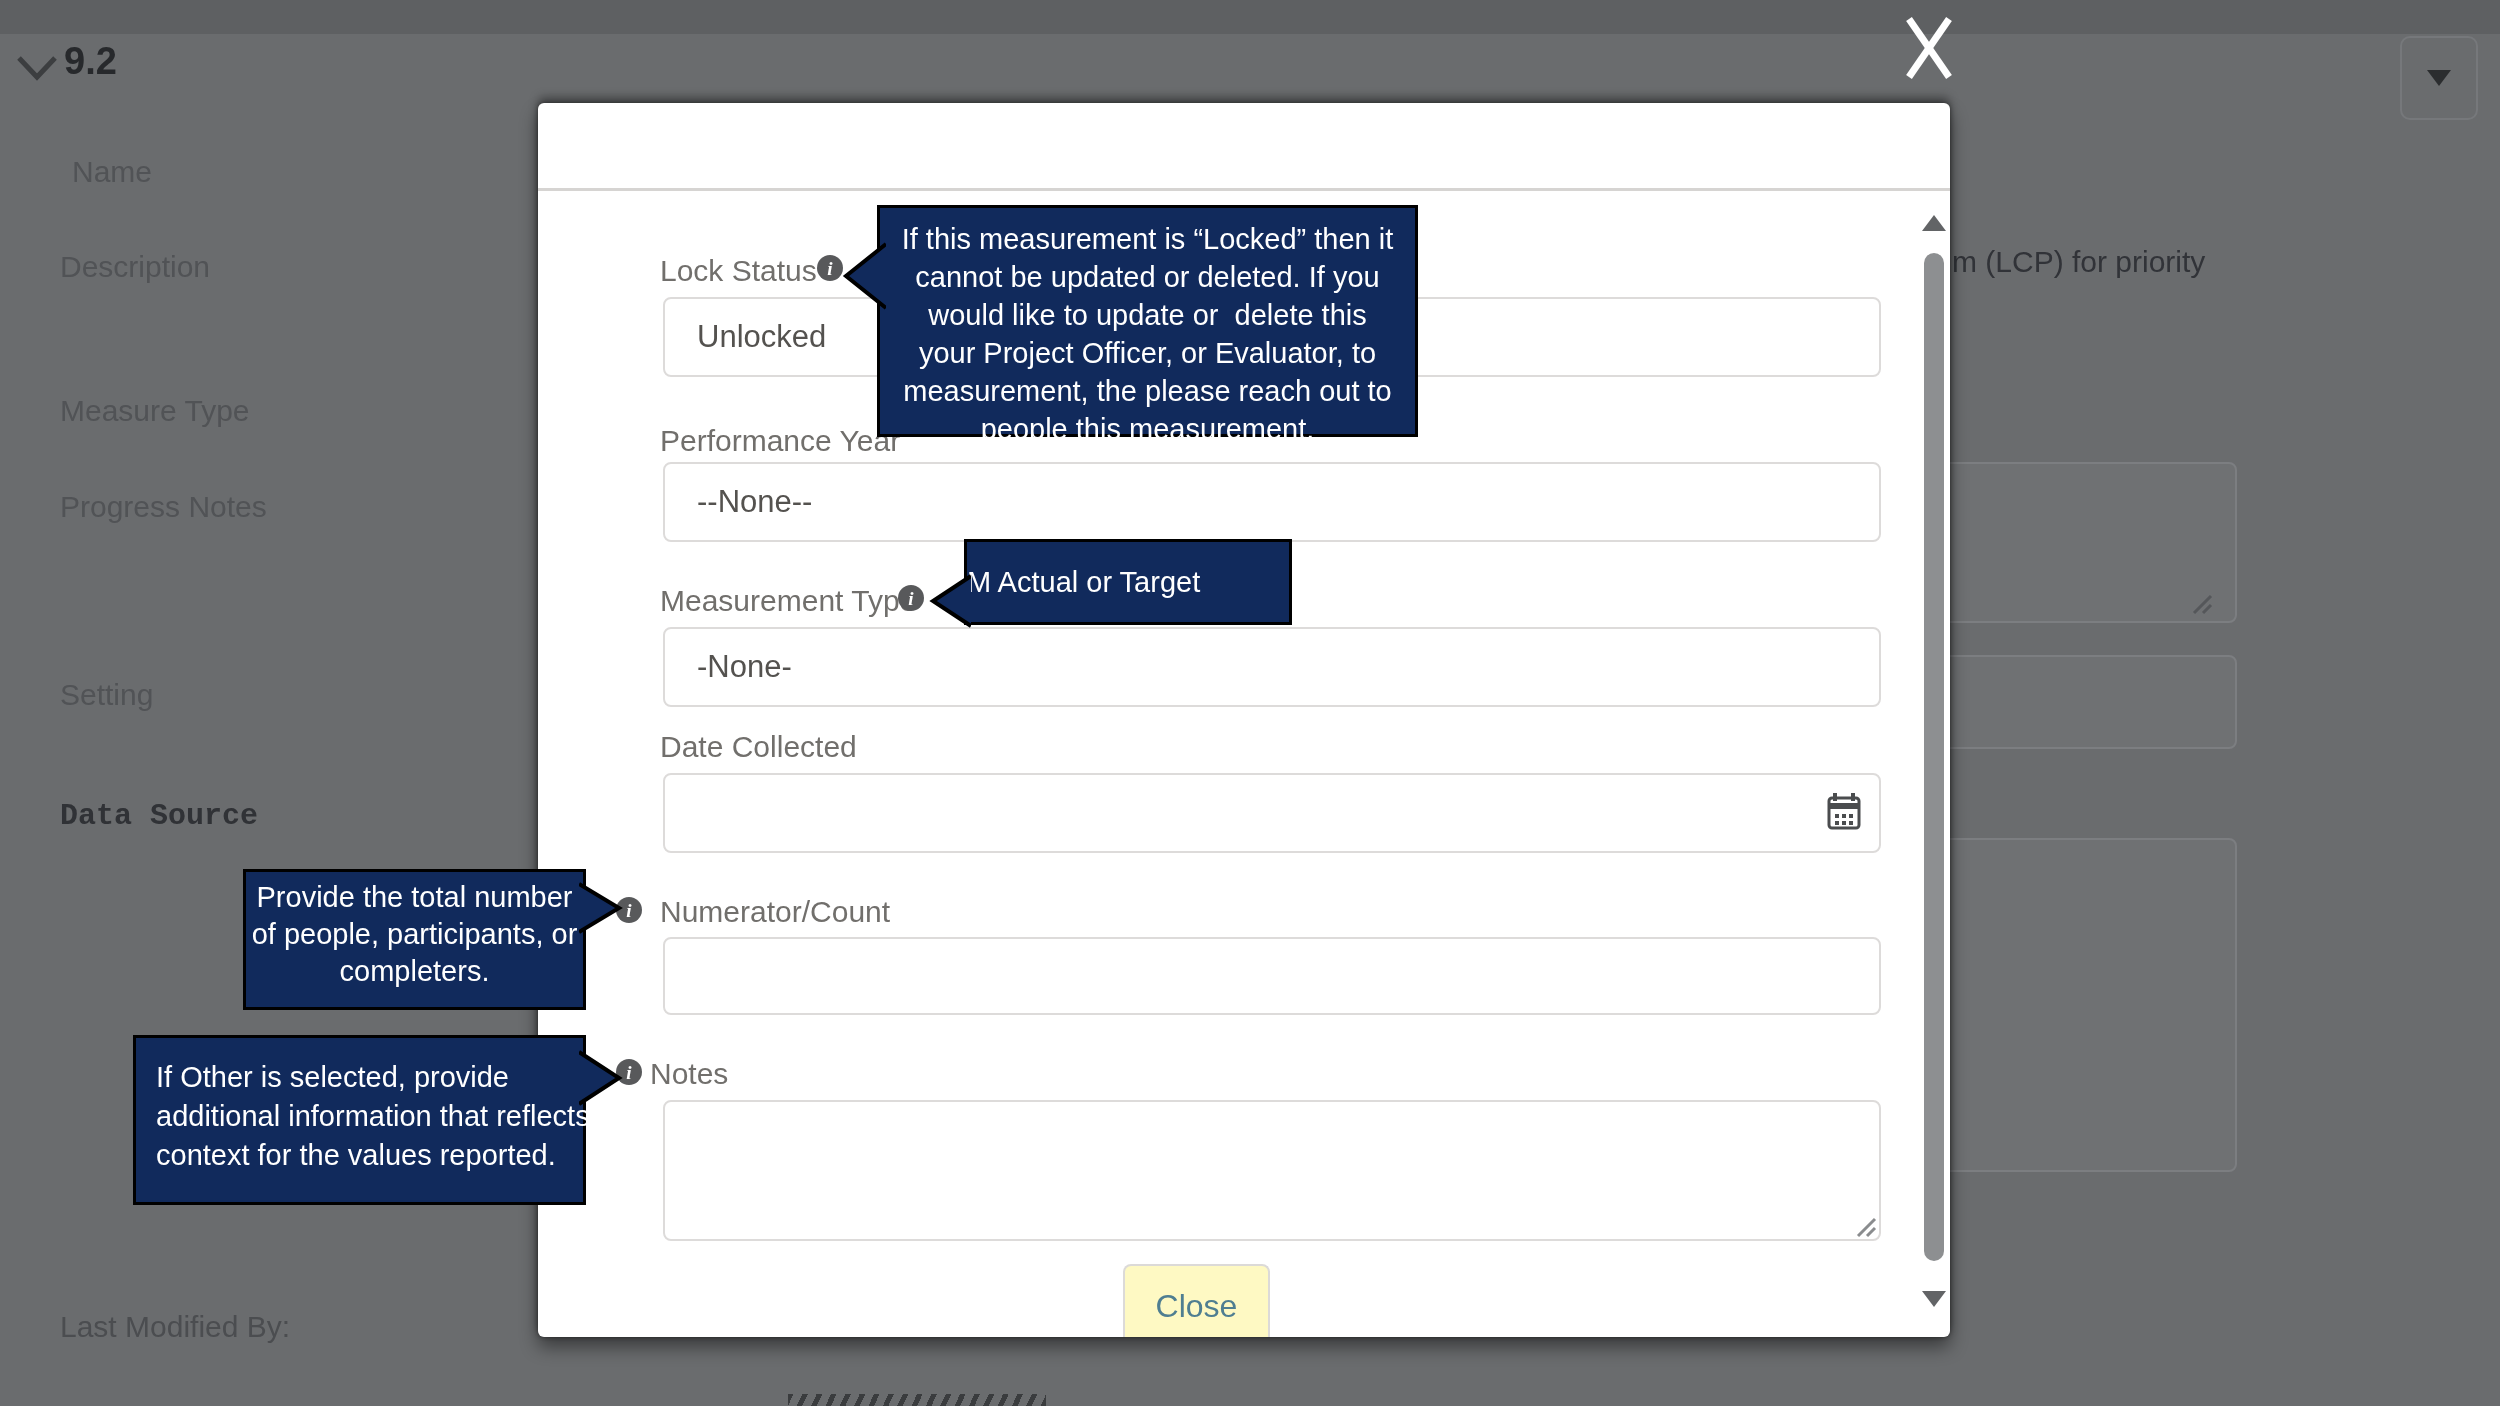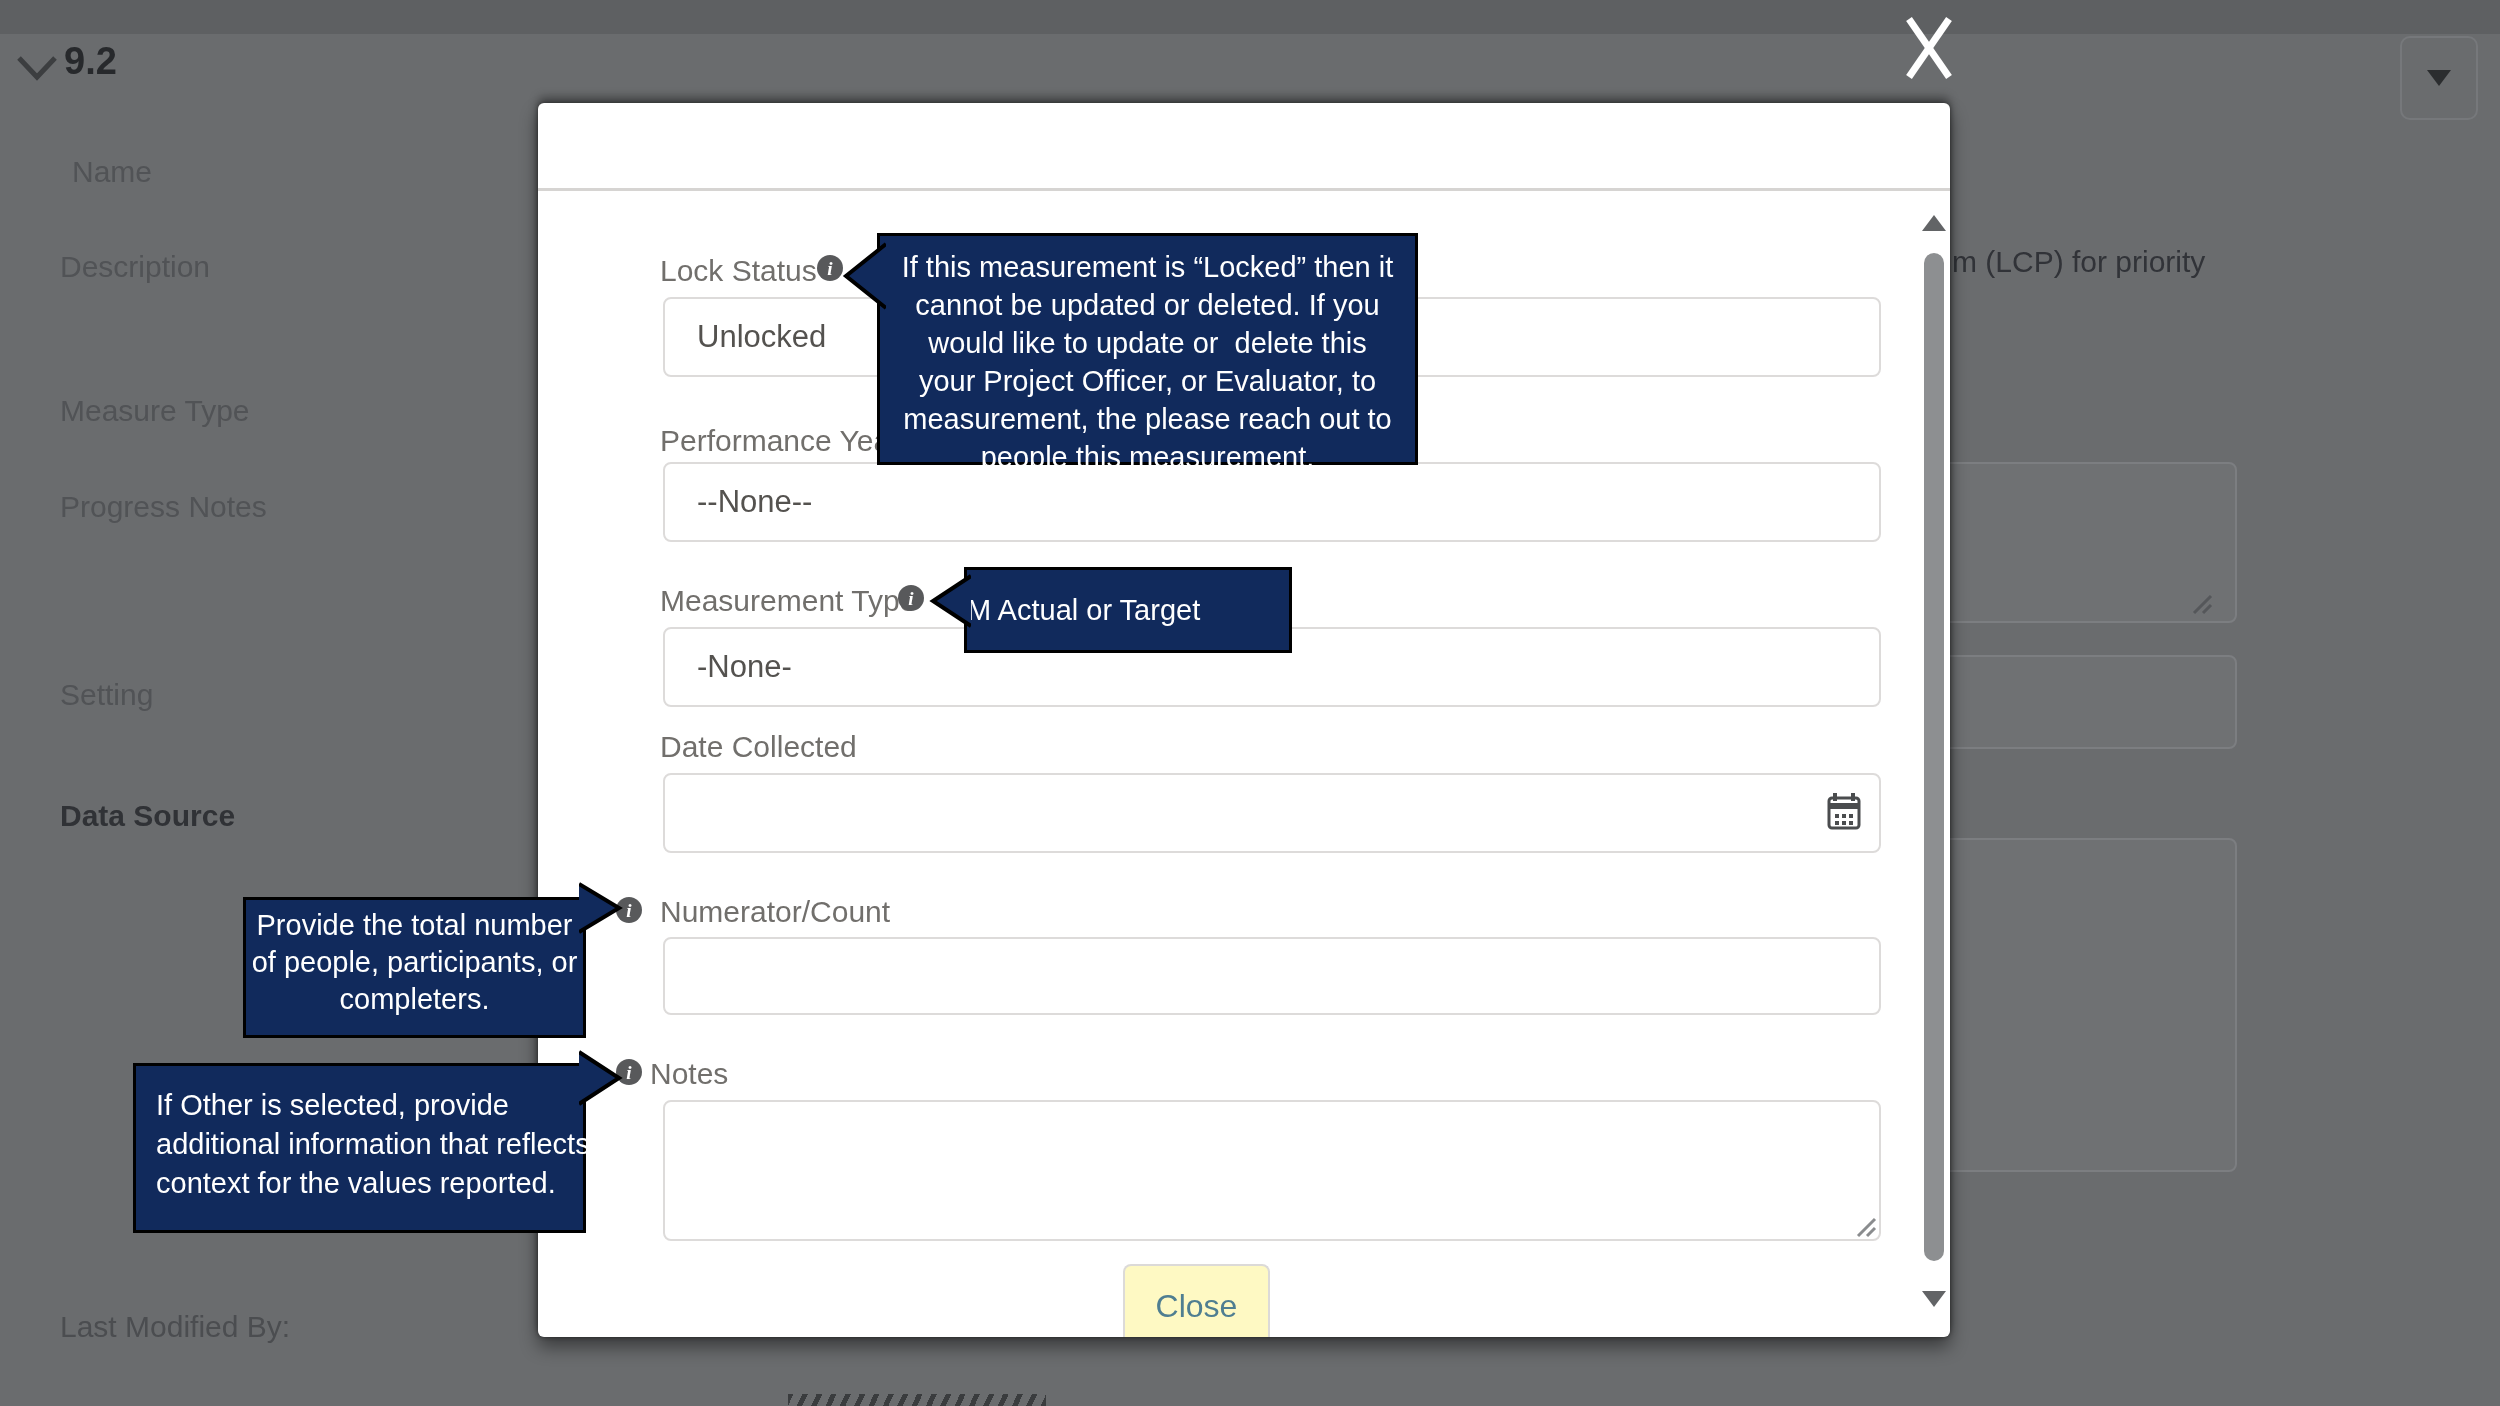--- a/index.html
+++ b/index.html
@@ -29,21 +29,21 @@
              display:flex;align-items:center;justify-content:center;
              font-family:"Liberation Serif","DejaVu Serif",serif;
              font-size:19px;font-weight:bold;font-style:italic;line-height:1;}
   .close-btn{width:147px;height:73px;background:#fef9c3;border:2px solid #dcdad8;
              border-radius:8px 8px 0 0;border-bottom:none;
              display:flex;align-items:flex-start;justify-content:center;
              color:#4f7e91;font-size:32px;padding-top:22px;box-sizing:border-box;}
   .scroll-thumb{width:20px;border-radius:10px;background:#8d8f91;}
   
   .tt{background:#112a5c;border:3px solid #000000;box-sizing:border-box;color:#ffffff;
-      z-index:30;margin-top:28px;}
+      z-index:30;}
   .tt-line{font-size:29px;line-height:38px;white-space:pre;color:#ffffff;}
   .tt-center .tt-line{text-align:center;}
   .arrow{z-index:31;}
   .resize-handle line{stroke:#8a8c8e;stroke-width:3;}
   .bg-resize line{stroke:#55575a;stroke-width:3;}
 </style>
 </head>
 <body>
 
 <div class="stage">
@@ -59,21 +59,21 @@
     <svg width="26" height="18" viewBox="0 0 26 18">
       <polygon points="1,1 25,1 13,17" fill="#2b2d2f"></polygon>
     </svg>
   </div>
 
   <div class="abs bg-label" style="left:72px;top:155px;">Name</div>
   <div class="abs bg-label" style="left:60px;top:250px;">Description</div>
   <div class="abs bg-label" style="left:60px;top:394px;">Measure Type</div>
   <div class="abs bg-label" style="left:60px;top:490px;">Progress Notes</div>
   <div class="abs bg-label" style="left:60px;top:678px;">Setting</div>
-  <div class="abs bg-label bg-label-dark" style="left:60px;top:799px;">Data Source</div>
+  <div class="abs bg-label bg-label-dark" style="left:60px;top:799px;font-family:Liberation Mono, monospace;">Data Source</div>
   <div class="abs bg-label" style="left:60px;top:1310px;color:#4b4d50;">Last Modified By:</div>
 
   <div class="abs bg-desc" style="left:1952px;top:245px;z-index:1;">m (LCP) for priority</div>
 
   <div class="abs bg-field" style="left:1700px;top:462px;width:533px;height:157px;z-index:1;"></div>
   <svg class="abs bg-resize" style="left:2190px;top:592px;z-index:2;" width="24" height="24" viewBox="0 0 24 24">
     <line x1="4" y1="21" x2="21" y2="4"></line>
       <line x1="13" y1="21" x2="21" y2="13"></line>
   </svg>
   <div class="abs bg-field" style="left:1700px;top:655px;width:533px;height:90px;z-index:1;"></div>

